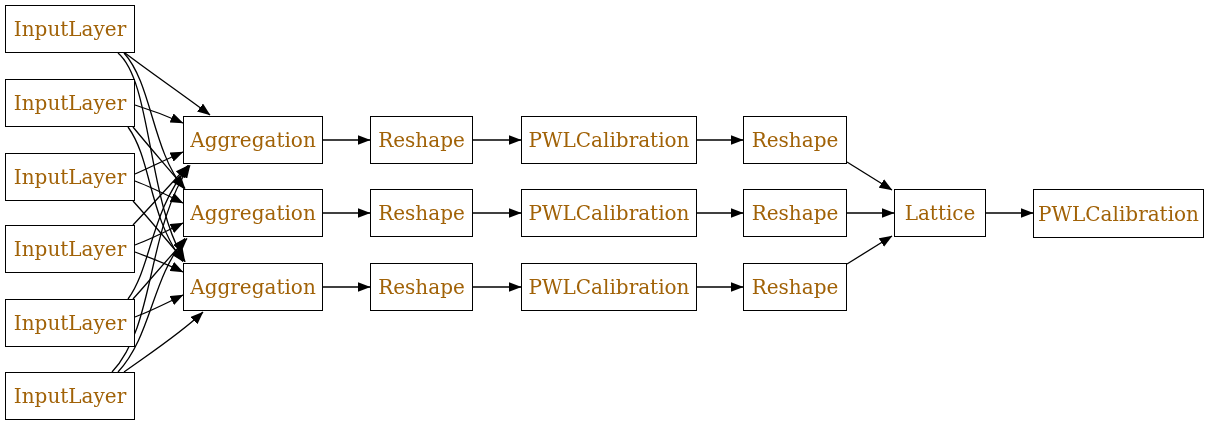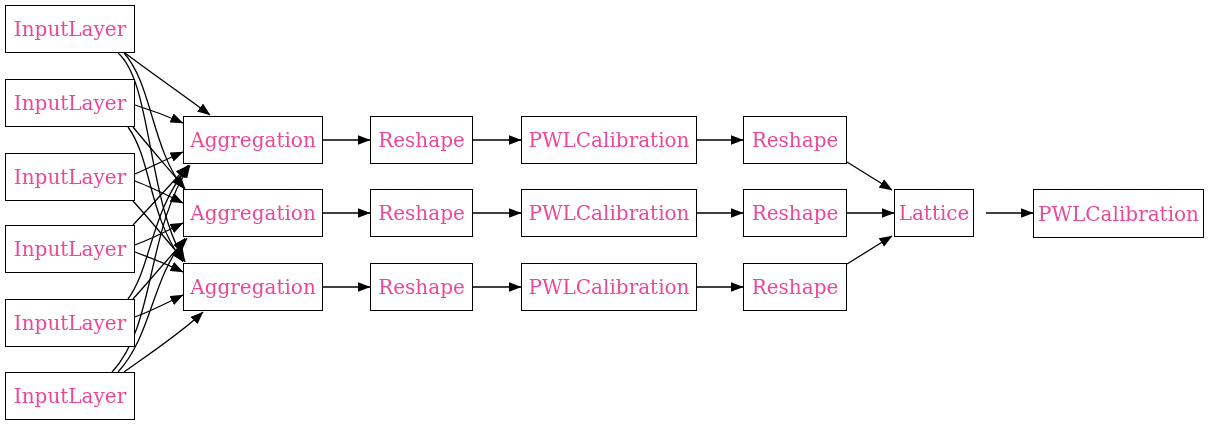--- a/index.html
+++ b/index.html
@@ -23,21 +23,21 @@
   }
   .node {
     position: absolute;
     box-sizing: border-box;
     background: #ffffff;
     border: 1.5px solid #000000;
     display: flex;
     align-items: center;
     justify-content: center;
     font-size: 20px;
-    color: #ec4899;
+    color: #a16207;
     white-space: nowrap;
   }
 </style>
 </head>
 <body>
 
 <div class="canvas">
 
   <svg class="edges" viewBox="0 0 1213 427">
     <defs>
@@ -140,20 +140,20 @@
   <div class="node" style="left:743px; top:116px; width:104px; height:48px;">
       <span>Reshape</span>
     </div>
   <div class="node" style="left:743px; top:189px; width:104px; height:48px;">
       <span>Reshape</span>
     </div>
   <div class="node" style="left:743px; top:263px; width:104px; height:48px;">
       <span>Reshape</span>
     </div>
 
-  <div class="node" style="left:894px;  top:189px; width:80px;  height:48px;">
+  <div class="node" style="left:894px;  top:189px; width:92px;  height:48px;">
       <span>Lattice</span>
     </div>
   <div class="node" style="left:1033px; top:189px; width:171px; height:49px;">
       <span>PWLCalibration</span>
     </div>
 
 </div>
 
 </body></html>

